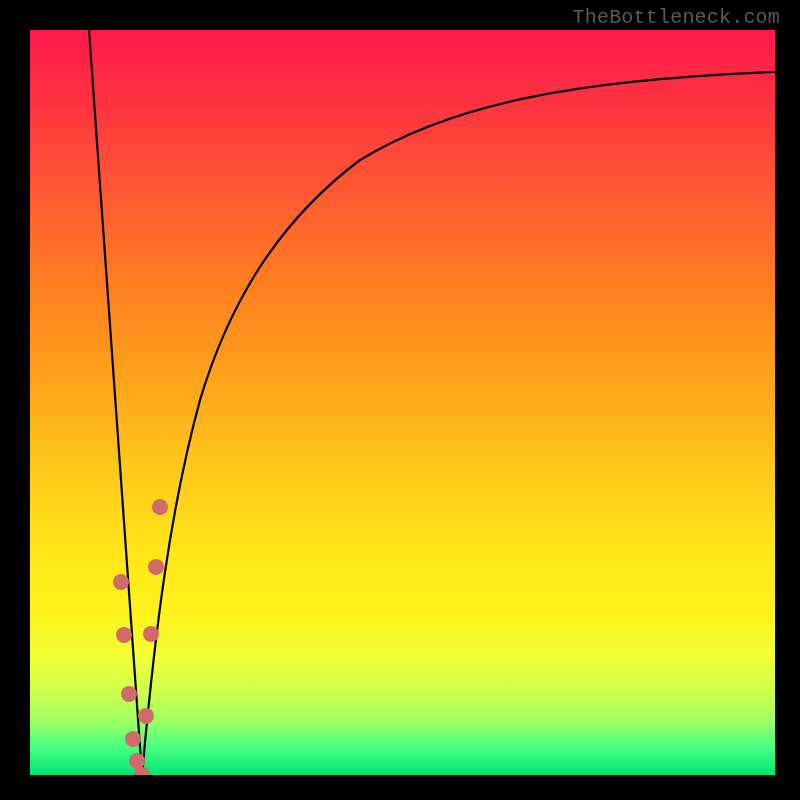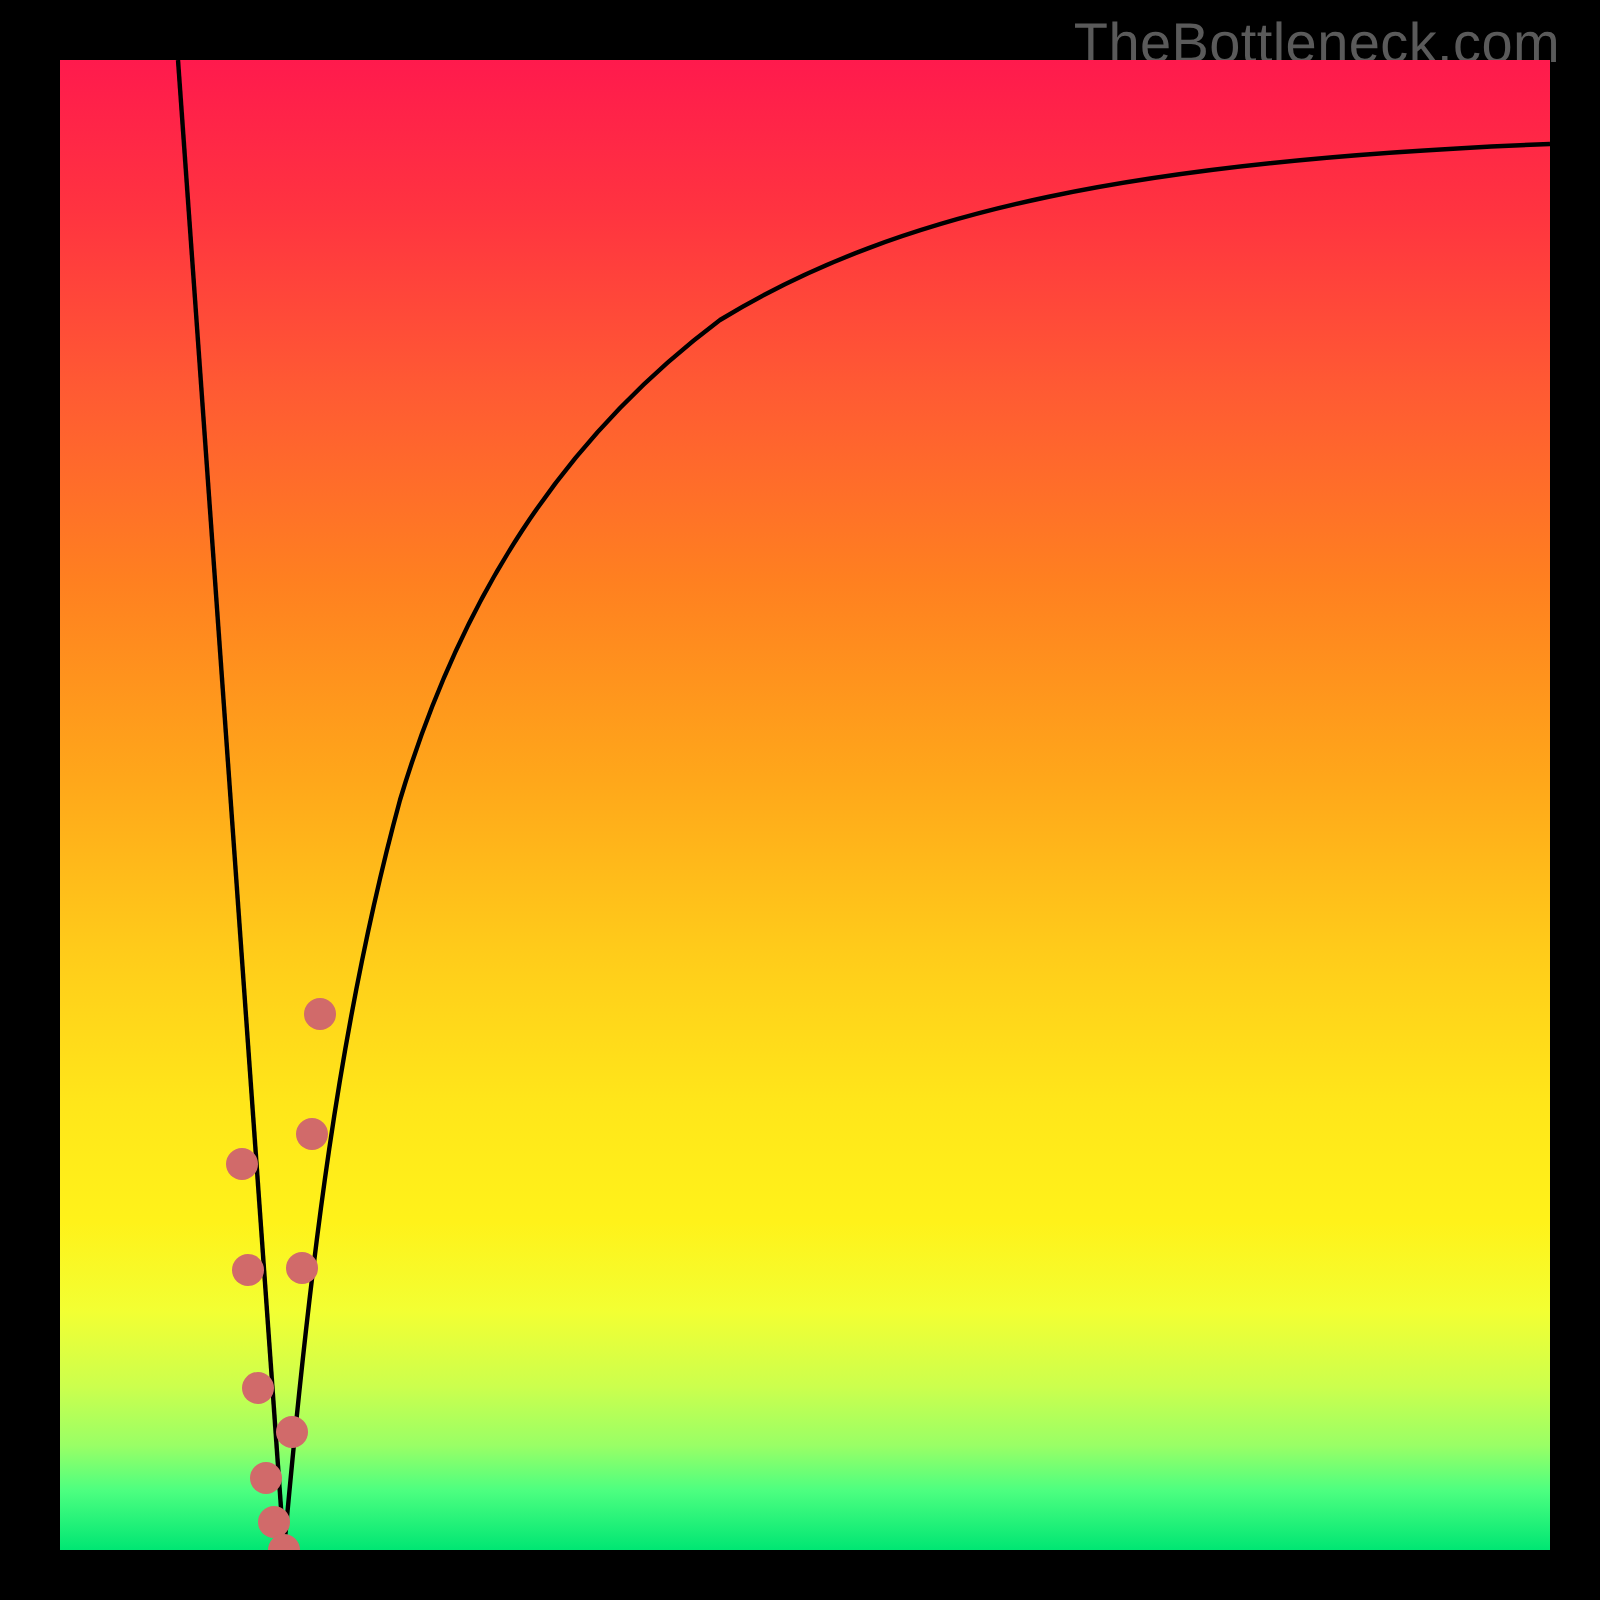--- a/index.html
+++ b/index.html
@@ -37,22 +37,22 @@
       #ccff4d 89%,
       #99ff66 93%,
       #4dff80 96%,
       #00e673 100%
     );
   }
   .watermark {
     position: absolute;
     top: 6px;
     right: 20px;
-    font-family: Liberation Sans, sans-serif;
-    font-size: 28px;
+    font-family: Liberation Mono, monospace;
+    font-size: 20px;
     color: #5a5a5a;
     letter-spacing: 0.2px;
   }
   svg.curves {
     position: absolute;
     left: 0;
     top: 0;
     width: 745px;
     height: 745px;
   }

